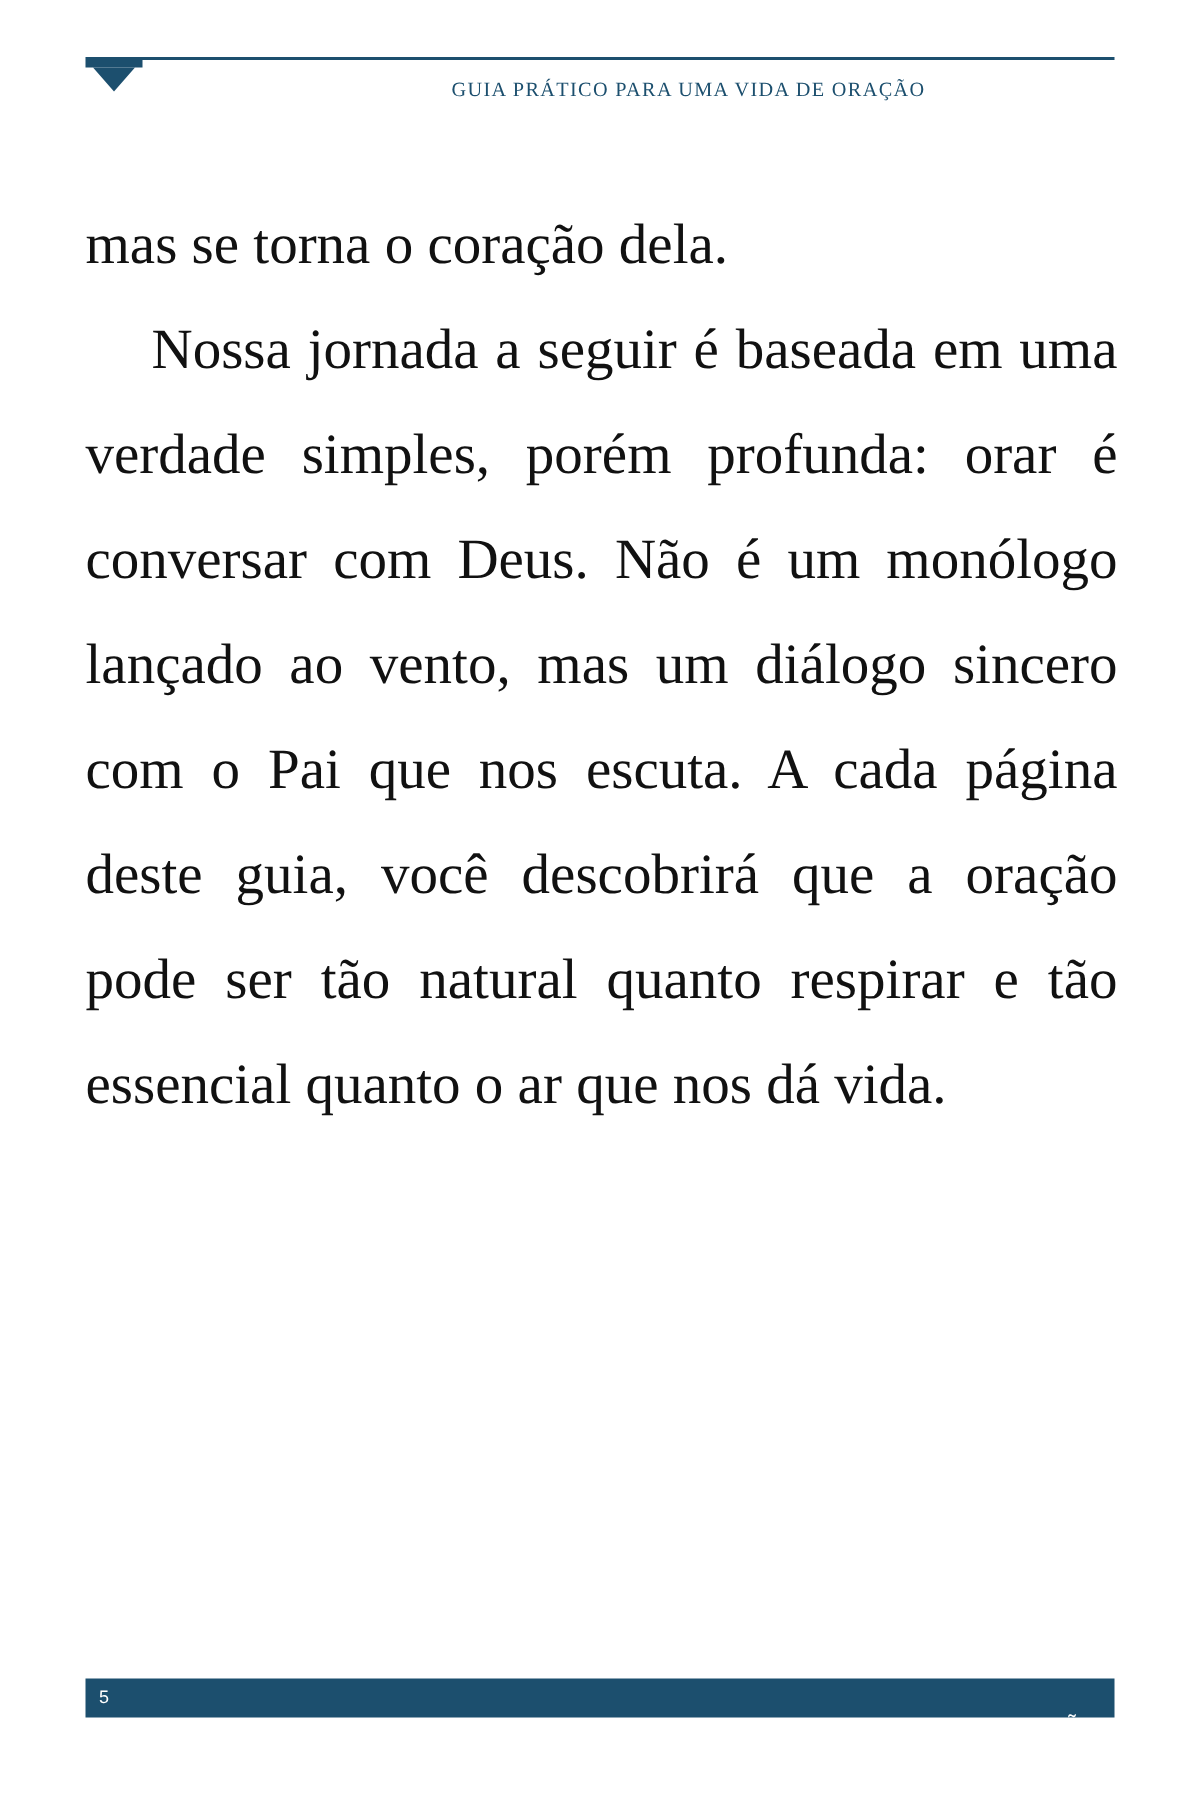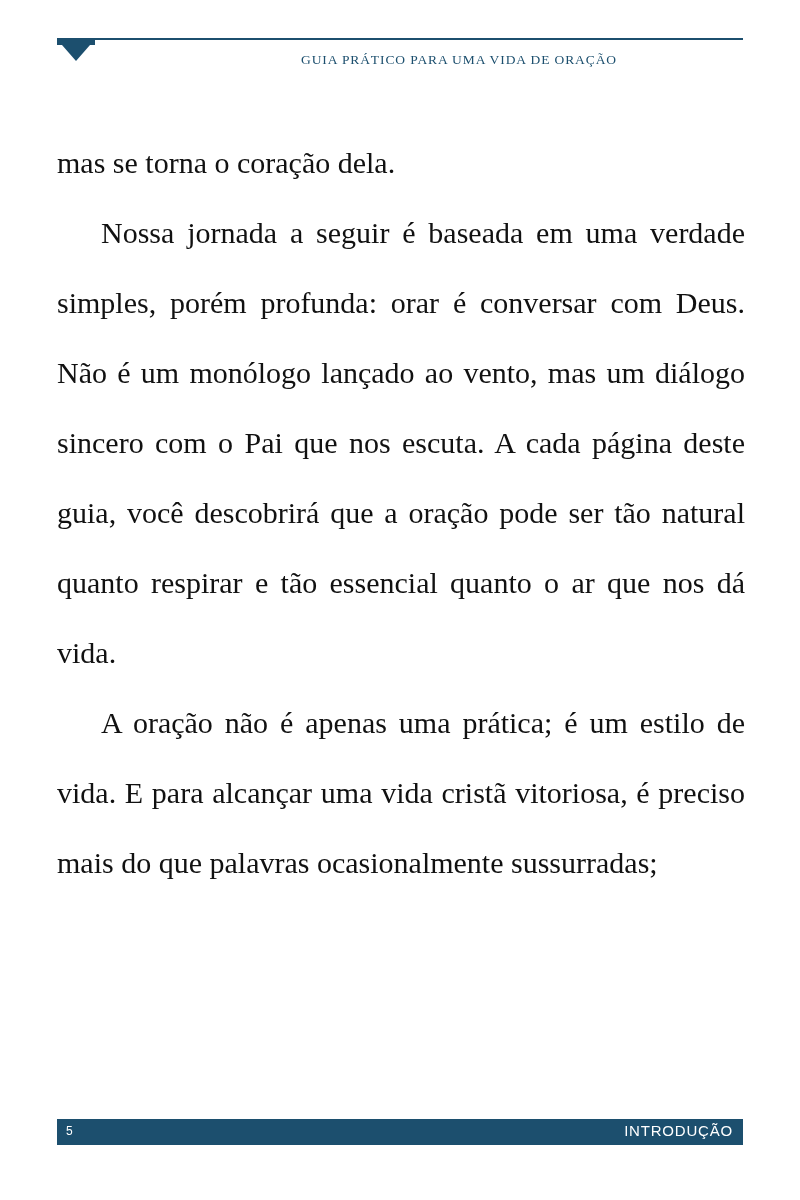--- a/index.html
+++ b/index.html
@@ -80,21 +80,21 @@
 
   
   .content {
     position: absolute;
     top: 128px;
     left: 57px;
     width: 688px;
   }
   .para {
     margin: 0;
-    font-size: 30px;
+    font-size: 38px;
     line-height: 70px;
     text-align: justify;
     text-justify: inter-word;
     color: #111111;
     font-family: "Liberation Serif", serif;
   }
   .para.indent {
     text-indent: 44px;
   }
   .para.noindent {
@@ -118,21 +118,21 @@
     left: 9px;
     top: 5px;
     font-family: "Liberation Sans", sans-serif;
     font-size: 12px;
     color: #ffffff;
     letter-spacing: 0.3px;
   }
   .footer .section-label {
     position: absolute;
     right: 10px;
-    top: 3px;
+    top: 24px;
     font-family: "Liberation Sans", sans-serif;
     font-size: 15px;
     color: #ffffff;
     letter-spacing: 0.8px;
     text-transform: uppercase;
   }
 </style>
 </head>
 <body>
 
@@ -143,21 +143,20 @@
     <div class="header-marker">
       <div class="bar"></div>
       <div class="tri"></div>
     </div>
     <div class="running-head">GUIA PRÁTICO PARA UMA VIDA DE ORAÇÃO</div>
   </div>
 
   <div class="content">
     <p class="para noindent"><span>mas se torna o coração dela.</span></p>
     <p class="para indent"><span>Nossa jornada a seguir é baseada em uma verdade simples, porém profunda: </span><b>orar é conversar com Deus</b><span>. Não é um monólogo lançado ao vento, mas um diálogo sincero com o Pai que nos escuta. A cada página deste guia, você descobrirá que a oração pode ser </span><b>tão natural quanto respirar e tão essencial quanto o ar que nos dá vida</b><span>.</span></p>
-    <p class="para indent"><span>A oração não é apenas uma prática; é um estilo de vida. E para alcançar uma vida cristã vitoriosa, é preciso mais do que palavras ocasionalmente sussurradas;</span></p>
   </div>
 
   <div class="footer">
     <span class="page-num">5</span>
     <span class="section-label">INTRODUÇÃO</span>
   </div>
 
 </div>
 
 </body></html>

